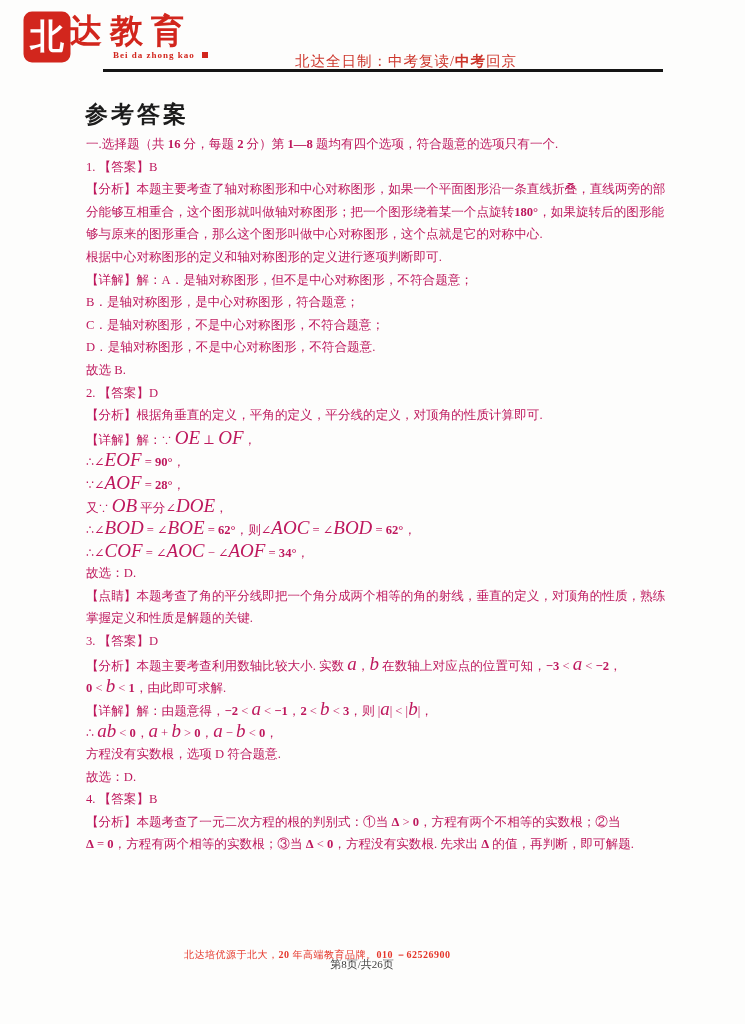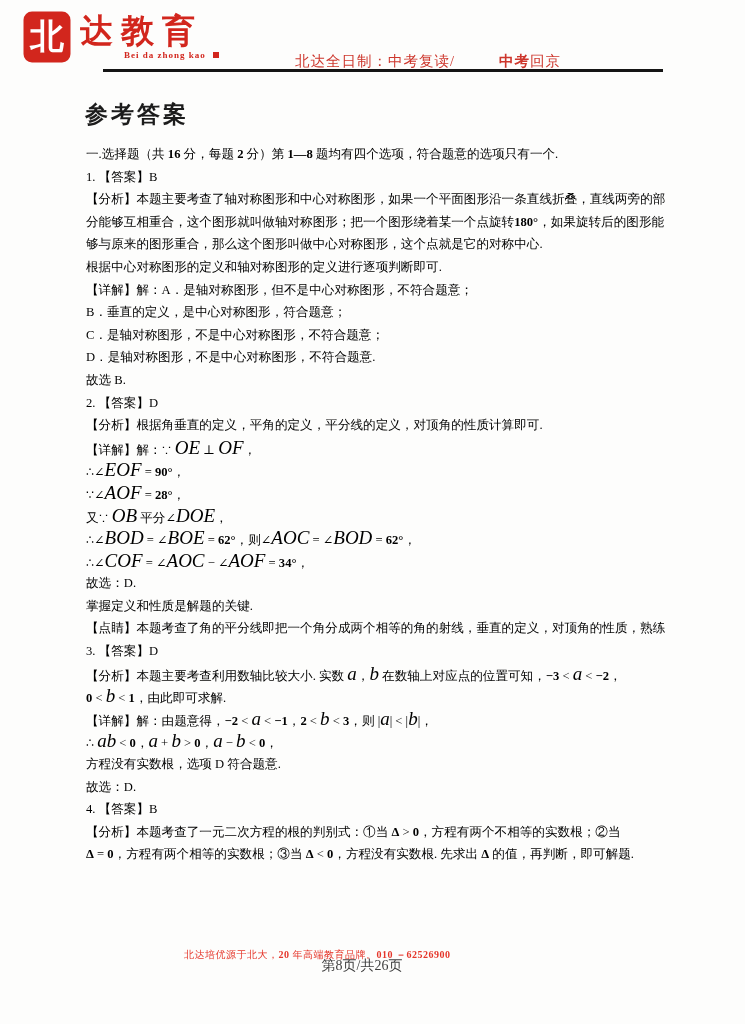--- a/index.html
+++ b/index.html
@@ -11,59 +11,59 @@
   }
   
   .logo { position:absolute; left:25px; top:13px; display:flex; align-items:flex-start; }
   .seal {
     width:44px; height:48px; background:#d2261d; border-radius:7px;
     display:flex; align-items:center; justify-content:center;
     color:#fff; font-size:34px; font-weight:bold;
     font-family:"Liberation Serif","DejaVu Serif",serif;
     box-shadow:0 0 0 1.5px #d2261d;
   }
-  .brand-right { margin-left:11px; }
+  .brand-right { }
   .brand-name {
     font-size:33px; line-height:36px; font-weight:bold; color:#d2261d;
     letter-spacing:8px; font-family:"Liberation Serif","DejaVu Serif",serif;
   }
   .brand-sub {
     margin-top:1px; font-size:9px; font-weight:bold; color:#d2261d;
     letter-spacing:1px; font-family:"Liberation Serif","DejaVu Serif",serif;
     display:flex; align-items:center;padding-left:44px;
   }
   .brand-sub .sq { display:inline-block; width:6px; height:6px; background:#d2261d; margin-left:7px; }
   .tagline {
     position:absolute; left:295px; top:50px; font-size:14.5px; color:#cd362c;
     letter-spacing:1px; white-space:nowrap;
   }
-  .tagline .r-b { font-weight:bold;margin-left:44px; }
+  .tagline .r-b { font-weight:bold; }
   .rule { position:absolute; left:103px; top:69px; width:560px; height:3px; background:#151515; }
   
   .title {
     position:absolute; left:85px; top:99px; width:578px; 
     font-size:23px; font-weight:bold; letter-spacing:3px;
     font-family:"Liberation Sans","DejaVu Sans",sans-serif; color:#1c1c1c;
   }
   
-  .body { position:absolute; left:86px; top:143px; width:578px; font-size:12.6px; color:#000000; }
+  .body { position:absolute; left:86px; top:133px; width:578px; font-size:12.6px; color:#be185d; }
   .line { height:22.6px; line-height:22.6px; white-space:nowrap; }
   .r-n { }
   .r-k { }
   .r-b { font-weight:bold; font-family:"Liberation Serif","DejaVu Serif",serif; }
   .r-i { font-style:italic; font-family:"Liberation Serif","DejaVu Serif",serif; font-size:19px; }
   
   .slogan {
     position:absolute; left:148px; top:944px; font-size:10px; color:#e5362a;
     letter-spacing:0.5px; white-space:nowrap;margin-left:36px;
   }
   .slogan .r-b { font-weight:bold; }
   .pagenum {
     position:absolute; left:0; top:957px; width:724px; text-align:center;
-    font-size:14px; color:#3d3d3d;
+    font-size:11px; color:#3d3d3d;
   }
 </style>
 </head>
 <body>
 
 <div class="page">
 
   <div class="logo">
     <div class="seal">
       <span>北</span>
@@ -85,35 +85,35 @@
   <h1 class="title">参考答案</h1>
 
   <main class="body">
       <div class="line"><span class="r-n">一.选择题（共 </span><span class="r-b">16</span><span class="r-n"> 分，每题 </span><span class="r-b">2</span><span class="r-n"> 分）第 </span><span class="r-b">1—8</span><span class="r-n"> 题均有四个选项，符合题意的选项只有一个.</span></div>
       <div class="line"><span class="r-n">1. </span><span class="r-k">【答案】</span><span class="r-n">B</span></div>
       <div class="line"><span class="r-k">【分析】</span><span class="r-n">本题主要考查了轴对称图形和中心对称图形，如果一个平面图形沿一条直线折叠，直线两旁的部</span></div>
       <div class="line"><span class="r-n">分能够互相重合，这个图形就叫做轴对称图形；把一个图形绕着某一个点旋转</span><span class="r-b">180°</span><span class="r-n">，如果旋转后的图形能</span></div>
       <div class="line"><span class="r-n">够与原来的图形重合，那么这个图形叫做中心对称图形，这个点就是它的对称中心.</span></div>
       <div class="line"><span class="r-n">根据中心对称图形的定义和轴对称图形的定义进行逐项判断即可.</span></div>
       <div class="line"><span class="r-k">【详解】</span><span class="r-n">解：A．是轴对称图形，但不是中心对称图形，不符合题意；</span></div>
-      <div class="line"><span class="r-n">B．垂直的定义，是中心对称图形，符合题意；</span></div>
+      <div class="line"><span class="r-n">B．是轴对称图形，是中心对称图形，符合题意；</span></div>
       <div class="line"><span class="r-n">C．是轴对称图形，不是中心对称图形，不符合题意；</span></div>
       <div class="line"><span class="r-n">D．是轴对称图形，不是中心对称图形，不符合题意.</span></div>
       <div class="line"><span class="r-n">故选 B.</span></div>
       <div class="line"><span class="r-n">2. </span><span class="r-k">【答案】</span><span class="r-n">D</span></div>
       <div class="line"><span class="r-k">【分析】</span><span class="r-n">根据角垂直的定义，平角的定义，平分线的定义，对顶角的性质计算即可.</span></div>
       <div class="line"><span class="r-k">【详解】</span><span class="r-n">解：∵ </span><span class="r-i">OE</span><span class="r-n"> ⊥ </span><span class="r-i">OF</span><span class="r-n">，</span></div>
       <div class="line"><span class="r-n">∴∠</span><span class="r-i">EOF</span><span class="r-n"> = </span><span class="r-b">90°</span><span class="r-n">，</span></div>
       <div class="line"><span class="r-n">∵∠</span><span class="r-i">AOF</span><span class="r-n"> = </span><span class="r-b">28°</span><span class="r-n">，</span></div>
       <div class="line"><span class="r-n">又∵ </span><span class="r-i">OB</span><span class="r-n"> 平分∠</span><span class="r-i">DOE</span><span class="r-n">，</span></div>
       <div class="line"><span class="r-n">∴∠</span><span class="r-i">BOD</span><span class="r-n"> = ∠</span><span class="r-i">BOE</span><span class="r-n"> = </span><span class="r-b">62°</span><span class="r-n">，则∠</span><span class="r-i">AOC</span><span class="r-n"> = ∠</span><span class="r-i">BOD</span><span class="r-n"> = </span><span class="r-b">62°</span><span class="r-n">，</span></div>
       <div class="line"><span class="r-n">∴∠</span><span class="r-i">COF</span><span class="r-n"> = ∠</span><span class="r-i">AOC</span><span class="r-n"> − ∠</span><span class="r-i">AOF</span><span class="r-n"> = </span><span class="r-b">34°</span><span class="r-n">，</span></div>
       <div class="line"><span class="r-n">故选：D.</span></div>
+      <div class="line"><span class="r-k">【点睛】</span><span class="r-n">本题考查了角的平分线即把一个角分成两个相等的角的射线，垂直的定义，对顶角的性质，熟练</span></div>
       <div class="line"><span class="r-n">掌握定义和性质是解题的关键.</span></div>
-      <div class="line"><span class="r-k">【点睛】</span><span class="r-n">本题考查了角的平分线即把一个角分成两个相等的角的射线，垂直的定义，对顶角的性质，熟练</span></div>
       <div class="line"><span class="r-n">3. </span><span class="r-k">【答案】</span><span class="r-n">D</span></div>
       <div class="line"><span class="r-k">【分析】</span><span class="r-n">本题主要考查利用数轴比较大小. 实数 </span><span class="r-i">a</span><span class="r-n">，</span><span class="r-i">b</span><span class="r-n"> 在数轴上对应点的位置可知，</span><span class="r-b">−3</span><span class="r-n"> &lt; </span><span class="r-i">a</span><span class="r-n"> &lt; </span><span class="r-b">−2</span><span class="r-n">，</span></div>
       <div class="line"><span class="r-b">0</span><span class="r-n"> &lt; </span><span class="r-i">b</span><span class="r-n"> &lt; </span><span class="r-b">1</span><span class="r-n">，由此即可求解.</span></div>
       <div class="line"><span class="r-k">【详解】</span><span class="r-n">解：由题意得，</span><span class="r-b">−2</span><span class="r-n"> &lt; </span><span class="r-i">a</span><span class="r-n"> &lt; </span><span class="r-b">−1</span><span class="r-n">，</span><span class="r-b">2</span><span class="r-n"> &lt; </span><span class="r-i">b</span><span class="r-n"> &lt; </span><span class="r-b">3</span><span class="r-n">，则 |</span><span class="r-i">a</span><span class="r-n">| &lt; |</span><span class="r-i">b</span><span class="r-n">|，</span></div>
       <div class="line"><span class="r-n">∴ </span><span class="r-i">ab</span><span class="r-n"> &lt; </span><span class="r-b">0</span><span class="r-n">，</span><span class="r-i">a</span><span class="r-n"> + </span><span class="r-i">b</span><span class="r-n"> &gt; </span><span class="r-b">0</span><span class="r-n">，</span><span class="r-i">a</span><span class="r-n"> − </span><span class="r-i">b</span><span class="r-n"> &lt; </span><span class="r-b">0</span><span class="r-n">，</span></div>
       <div class="line"><span class="r-n">方程没有实数根，选项 D 符合题意.</span></div>
       <div class="line"><span class="r-n">故选：D.</span></div>
       <div class="line"><span class="r-n">4. </span><span class="r-k">【答案】</span><span class="r-n">B</span></div>
       <div class="line"><span class="r-k">【分析】</span><span class="r-n">本题考查了一元二次方程的根的判别式：①当 </span><span class="r-b">Δ</span><span class="r-n"> &gt; </span><span class="r-b">0</span><span class="r-n">，方程有两个不相等的实数根；②当</span></div>
       <div class="line"><span class="r-b">Δ</span><span class="r-n"> = </span><span class="r-b">0</span><span class="r-n">，方程有两个相等的实数根；③当 </span><span class="r-b">Δ</span><span class="r-n"> &lt; </span><span class="r-b">0</span><span class="r-n">，方程没有实数根. 先求出 </span><span class="r-b">Δ</span><span class="r-n"> 的值，再判断，即可解题.</span></div>

